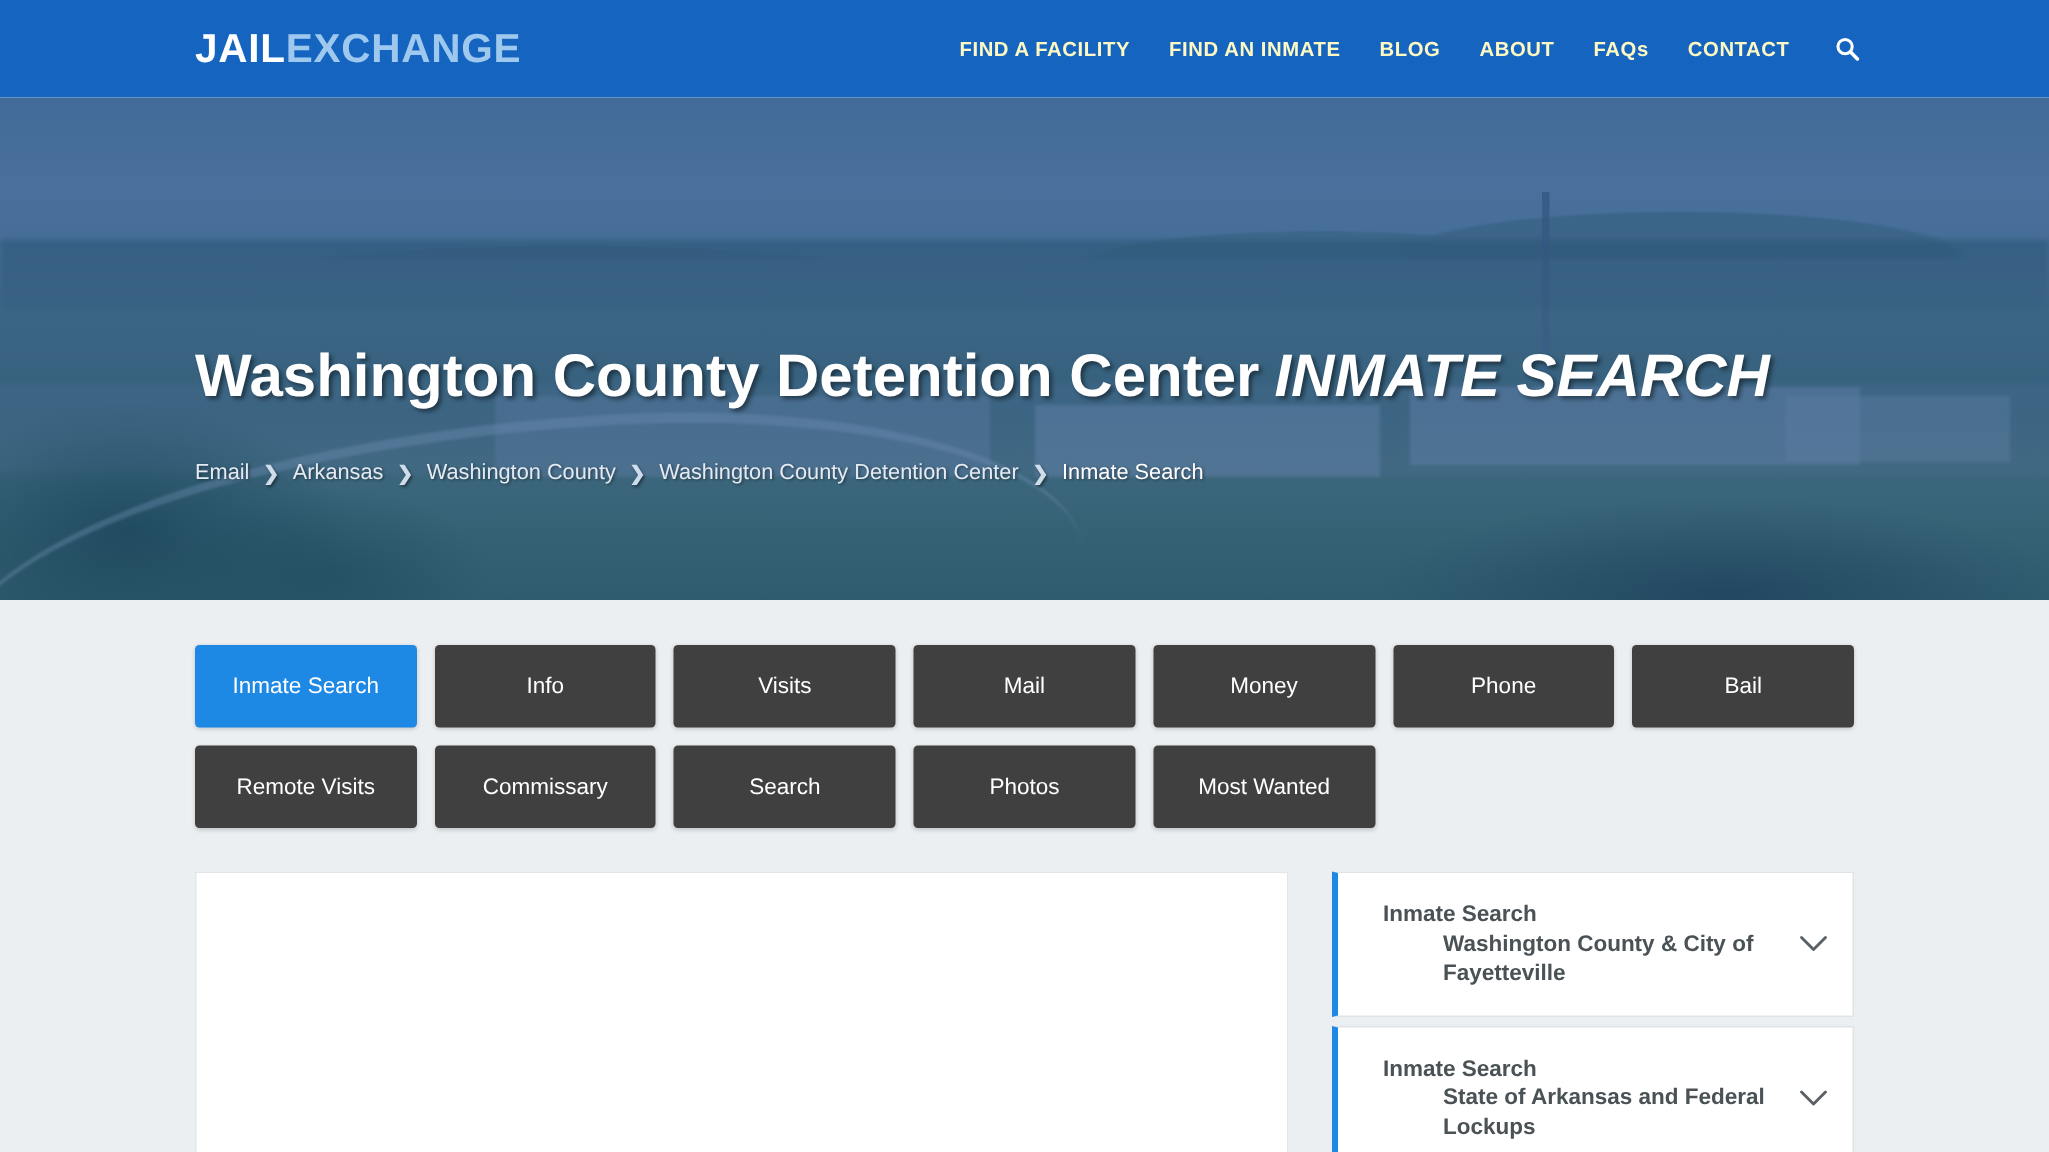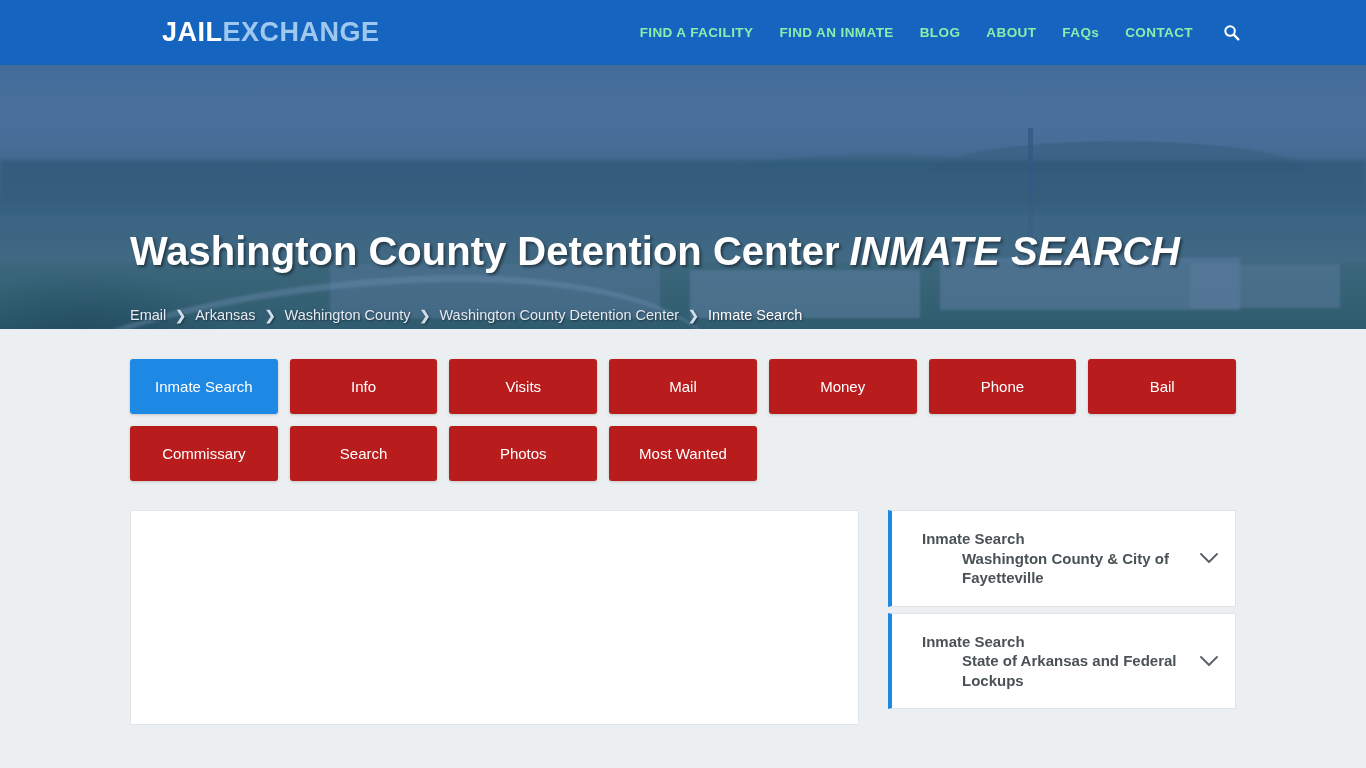--- a/index.html
+++ b/index.html
@@ -14,21 +14,20 @@
   }
 
   
   .site-header {
     position: relative;
     height: 65px;
     background: #1565c0;
     display: flex;
     align-items: center;
     z-index: 30;
-    padding-left: 32px;
   }
   .logo {
     margin-left: 130px;
     font-size: 27px;
     font-weight: bold;
     letter-spacing: 0.5px;
     line-height: 1;
     white-space: nowrap;
     cursor: pointer;
   }
@@ -36,42 +35,42 @@
   .logo .logo-exchange { color: #9fc8ef; }
 
   .main-nav {
     margin-left: auto;
     margin-right: 126px;
     display: flex;
     align-items: center;
     gap: 26px;
   }
   .nav-link {
-    color: #86efac;
+    color: #fef9c3;
     font-size: 13.5px;
     font-weight: bold;
     letter-spacing: 0.4px;
     text-decoration: none;
     white-space: nowrap;
     cursor: pointer;
   }
   .nav-search-btn {
     background: none;
     border: none;
     cursor: pointer;
     display: flex;
     align-items: center;
     padding: 0;
     margin-left: 4px;
   }
 
   
   .hero {
     position: relative;
-    height: 264px;
+    height: 335px;
     overflow: hidden;
     text-align: center;
   }
   .hero-photo {
     position: absolute;
     inset: 0;
     background:
       
       radial-gradient(ellipse 330px 90px at 1150px 330px, rgba(25,40,30,.55), rgba(25,40,30,0) 70%),
       
@@ -212,21 +211,21 @@
     grid-template-columns: repeat(7, 1fr);
     gap: 12px;
   }
   .tab-btn {
     height: 55px;
     display: flex;
     align-items: center;
     justify-content: center;
     border: none;
     border-radius: 3px;
-    background: #b91c1c;
+    background: #404040;
     color: #ffffff;
     font-size: 15px;
     font-family: "Liberation Sans", sans-serif;
     cursor: pointer;
     box-shadow: 0 1px 3px rgba(0,0,0,.18);
     white-space: nowrap;
   }
   .tab-btn.is-active { background: #1e88e5; }
 
   
@@ -328,20 +327,21 @@
 
 <section class="tabs-section">
   <div class="tabs-wrap">
     <button class="tab-btn is-active">Inmate Search</button>
     <button class="tab-btn">Info</button>
     <button class="tab-btn">Visits</button>
     <button class="tab-btn">Mail</button>
     <button class="tab-btn">Money</button>
     <button class="tab-btn">Phone</button>
     <button class="tab-btn">Bail</button>
+    <button class="tab-btn">Remote Visits</button>
     <button class="tab-btn">Commissary</button>
     <button class="tab-btn">Search</button>
     <button class="tab-btn">Photos</button>
     <button class="tab-btn">Most Wanted</button>
   </div>
 </section>
 
 <section class="body-section">
   <div class="content-panel"></div>
 

